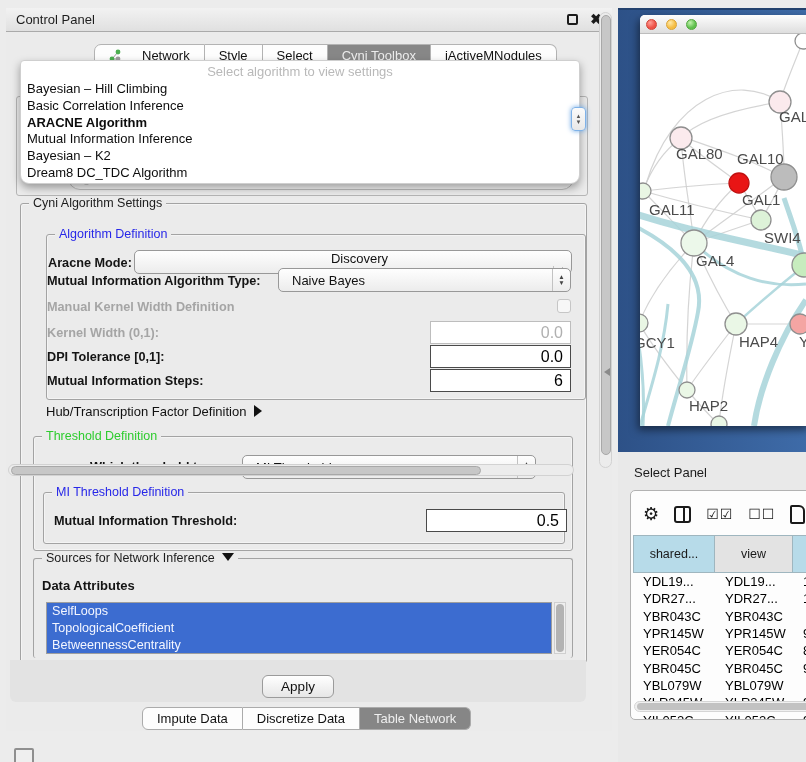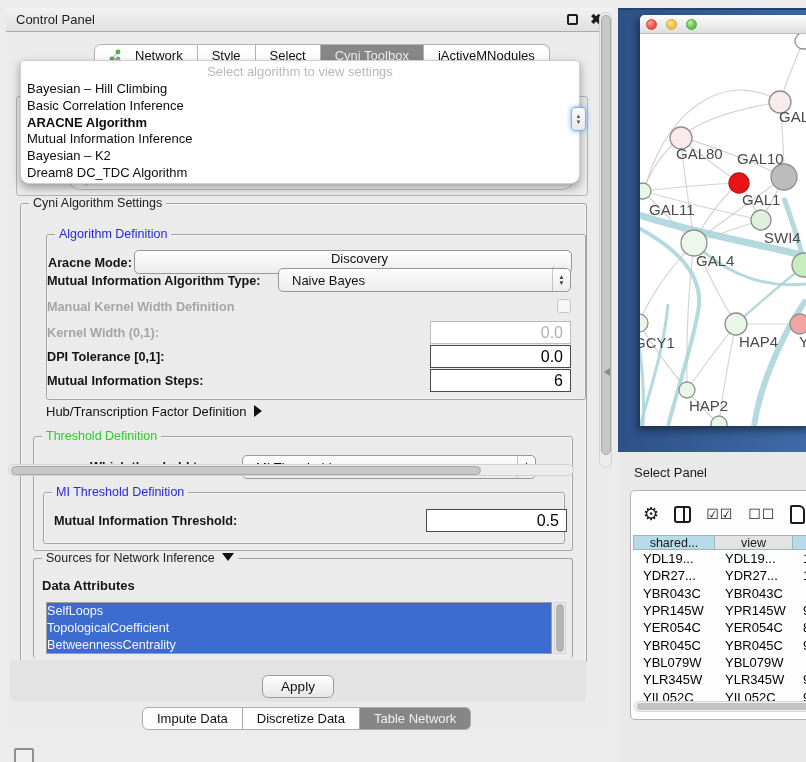--- a/index.html
+++ b/index.html
@@ -13,21 +13,21 @@
   #cp-titlebar { left:0; top:0; width:100%; height:24px;
      background:linear-gradient(#f2f2f2,#e0e0e0); border-bottom:1px solid #aaa;
      display:flex; align-items:center; padding:0 10px; font-size:13px; color:#1d1d1d; }
   #cp-title { flex:0 0 auto; }
   #cp-win-icons { margin-left:auto; display:flex; gap:12px; align-items:center; }
   .float-glyph { width:11px; height:11px; border:2px solid #1b1b1b; border-radius:2px; }
   .close-glyph { font-size:14px; font-weight:bold; color:#1b1b1b; line-height:11px; }
 
   #cp-tabs { left:88px; top:36px; height:23px; display:flex; z-index:10; }
   .cp-tab { background:#fdfdfd; border:1px solid #b3b3b3; border-left:none; padding:0 14px;
-     font-size:13px; color:#111; display:flex; align-items:center; gap:13px; }
+     font-size:13px; color:#111; display:flex; align-items:center; gap:20px; }
   .cp-tab:first-child { border-left:1px solid #b3b3b3; border-radius:7px 0 0 0; }
   .cp-tab:last-child { border-radius:0 7px 0 0; }
   .cp-tab.selected { background:#878787; color:#ededed; }
 
   
   #algo-dropdown { left:14px; top:52px; width:560px; height:124px; background:#ffffff;
      border:1px solid #cfcfcf; border-radius:4px 4px 9px 9px;
      box-shadow:0 4px 9px rgba(0,0,0,0.35); z-index:50; padding-top:3px; }
   #algo-hint { text-align:center; color:#b9b9b9; font-size:13px; height:17px; }
   .algo-item { font-size:13px; color:#0d0d0d; padding:0 6px; height:16.8px; line-height:16.8px; white-space:nowrap; }
@@ -82,21 +82,21 @@
      border-radius:3px; background:#f7f7f7; }
 
   .tri-right { display:inline-block; width:0; height:0; border-left:8px solid #111;
      border-top:6px solid transparent; border-bottom:6px solid transparent; vertical-align:-1px; }
   .tri-down { display:inline-block; width:0; height:0; border-top:8px solid #111;
      border-left:6px solid transparent; border-right:6px solid transparent; vertical-align:1px; }
 
   #attr-list { left:26px; top:404px; width:506px; height:52px; background:#fff;
      border:1px solid #9e9e9e; overflow:hidden; position:absolute; }
   .attr-item { background:#3c6cd0; color:#f4f6ff; font-size:12.6px; height:16.8px;
-     line-height:16.8px; }
+     line-height:16.8px; padding-left:5px; }
   #attr-vscroll { left:534px; top:404px; width:12px; height:52px; background:#efefef;
      border:1px solid #cfcfcf; position:absolute; }
   #attr-vthumb { position:absolute; left:1px; top:1px; width:8px; height:48px;
      background:#b3b3b3; border-radius:5px; }
 
   #apply-strip { left:10px; top:660px; width:576px; height:42px; background:#e3e3e3;
      border-radius:0 0 6px 6px; }
   #apply-btn { left:262px; top:675px; width:72px; height:23px; border:1px solid #9b9b9b;
      border-radius:6px; background:linear-gradient(#ffffff,#e6e6e6); font-size:13.5px;
      color:#111; display:flex; align-items:center; justify-content:center; }
@@ -131,21 +131,21 @@
      background:#fdfdfd; border:1px solid #b2b2b2; border-radius:5px; overflow:hidden; }
   #table-toolbar { position:absolute; left:0; top:8px; width:100%; height:30px;
      display:flex; align-items:center; gap:15px; padding-left:12px; color:#1a1a1a; }
   .gear-glyph { font-size:18px; line-height:18px; }
   .split-glyph { width:17px; height:17px; border:2px solid #1a1a1a; border-radius:3px; position:relative; }
   .split-glyph::after { content:""; position:absolute; left:50%; top:0; bottom:0; width:2px; background:#1a1a1a; }
   .check-glyph { font-size:14px; letter-spacing:1px; }
   .doc-glyph { width:15px; height:19px; border:2px solid #1a1a1a; border-radius:2px 6px 2px 2px; }
   #table-grid { position:absolute; left:2px; top:44px; width:240px; }
   .thead-row, .trow { display:flex; }
-  .th { height:15px; font-size:12.5px; color:#1a1a1a; display:flex; align-items:center;
+  .th { height:38px; font-size:12.5px; color:#1a1a1a; display:flex; align-items:center;
      justify-content:center; border:1px solid #9fb6bf; border-left:none; }
   .th:first-child { border-left:1px solid #9fb6bf; }
   .th.hl { background:#b7dbe9; }
   .th.plain { background:#e3e3e3; }
   .td { height:17.3px; font-size:13px; color:#000; display:flex; align-items:center;
      padding-left:10px; white-space:nowrap; overflow:hidden; }
   .c1 { width:82px; } .c2 { width:78px; } .c3 { width:60px; }
   #table-hscroll { position:absolute; left:3px; top:210px; width:180px; height:11px;
      background:#f0f0f0; border:1px solid #d5d5d5; border-radius:6px; }
   #table-hthumb { position:absolute; left:2px; top:1px; width:172px; height:7px;

